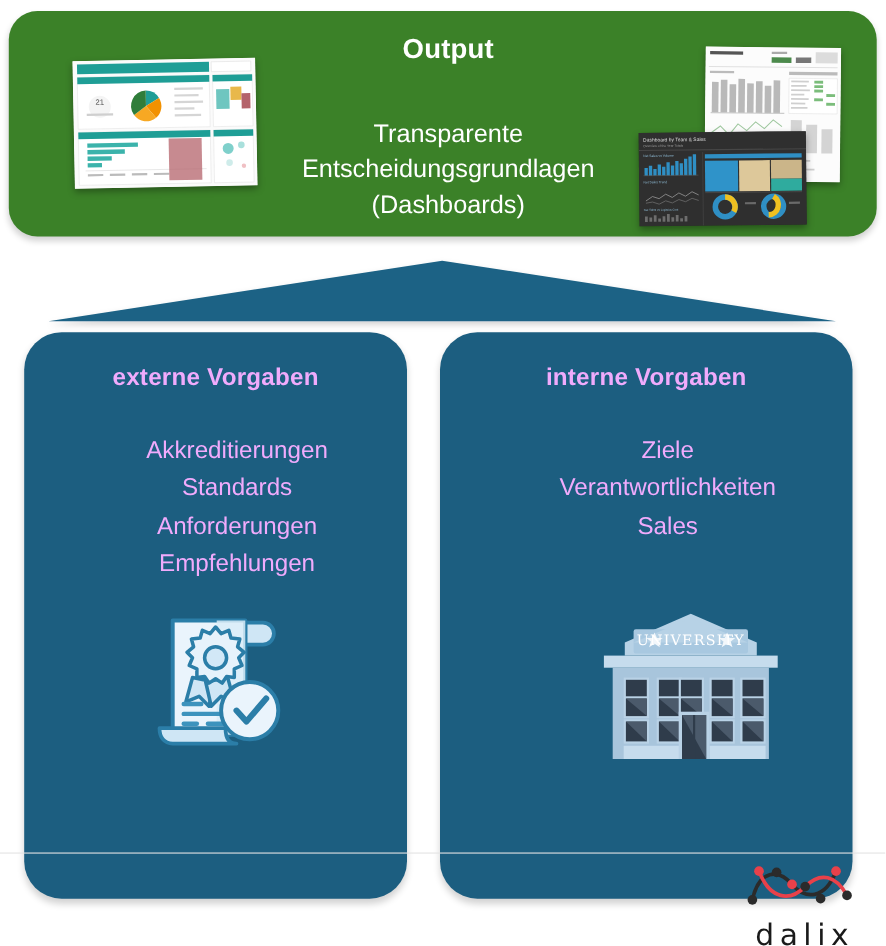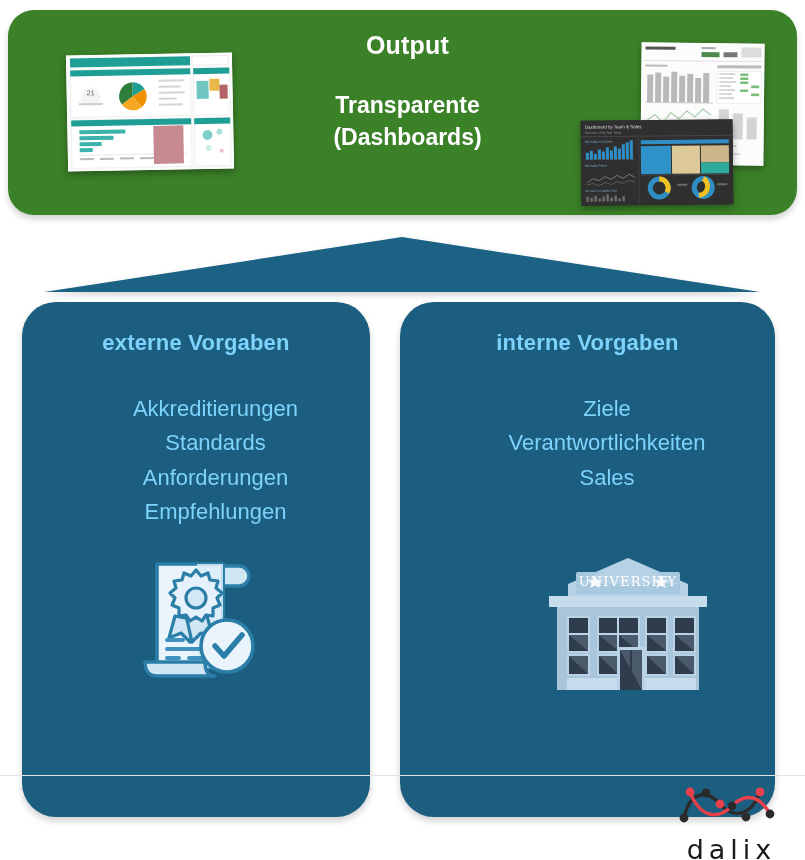--- a/index.html
+++ b/index.html
@@ -35,24 +35,24 @@
     text-align: center;
     color: #ffffff;
   }
   .output-title {
     font-size: 25px;
     font-weight: bold;
     letter-spacing: 0.2px;
     line-height: 1.1;
   }
   .output-sub {
-    margin-top: 29px;
+    margin-top: 45px;
     font-size: 23px;
     line-height: 1.42;
-    font-weight: 700;
+    font-weight: 400;
   }
 
   
   .thumb {
     position: absolute;
     background: #ffffff;
     box-shadow: 0 3px 7px rgba(0,0,0,0.35);
     overflow: hidden;
   }
   .thumb-left {
@@ -89,21 +89,21 @@
   }
 
   
   .blue-panel {
     position: absolute;
     top: 302px;
     height: 515px;
     background: #1c5e80;
     border-radius: 34px;
     box-shadow: 0 4px 7px rgba(0,0,0,0.18);
-    color: #7dd3fc;
+    color: #f0abfc;
     text-align: center;
   }
   .panel-left  { left: 22px;  width: 348px; }
   .panel-right { left: 400px; width: 375px; }
 
   .panel-title {
     margin-top: 28px;
     font-size: 22px;
     font-weight: bold;
     letter-spacing: 0.2px;
@@ -341,20 +341,21 @@
       </g>
       <rect x="96" y="64" width="10" height="2" fill="#6a6a6a"></rect>
       <rect x="136" y="64" width="10" height="2" fill="#6a6a6a"></rect>
     </svg>
   </div>
 
   <div class="output-text-col">
     <div class="output-title">Output</div>
     <div class="output-sub">
       <div>Transparente</div>
+      <div>Entscheidungsgrundlagen</div>
       <div>(Dashboards)</div>
     </div>
   </div>
 </div>
 
 <div class="arrow-wrap">
   <svg width="805" height="80" viewBox="0 0 805 80">
     <defs>
       <filter id="arrowShadow" x="-5%" y="-20%" width="110%" height="160%">
         <feDropShadow dx="0" dy="3" stdDeviation="3" flood-color="#000000" flood-opacity="0.18"></feDropShadow>

